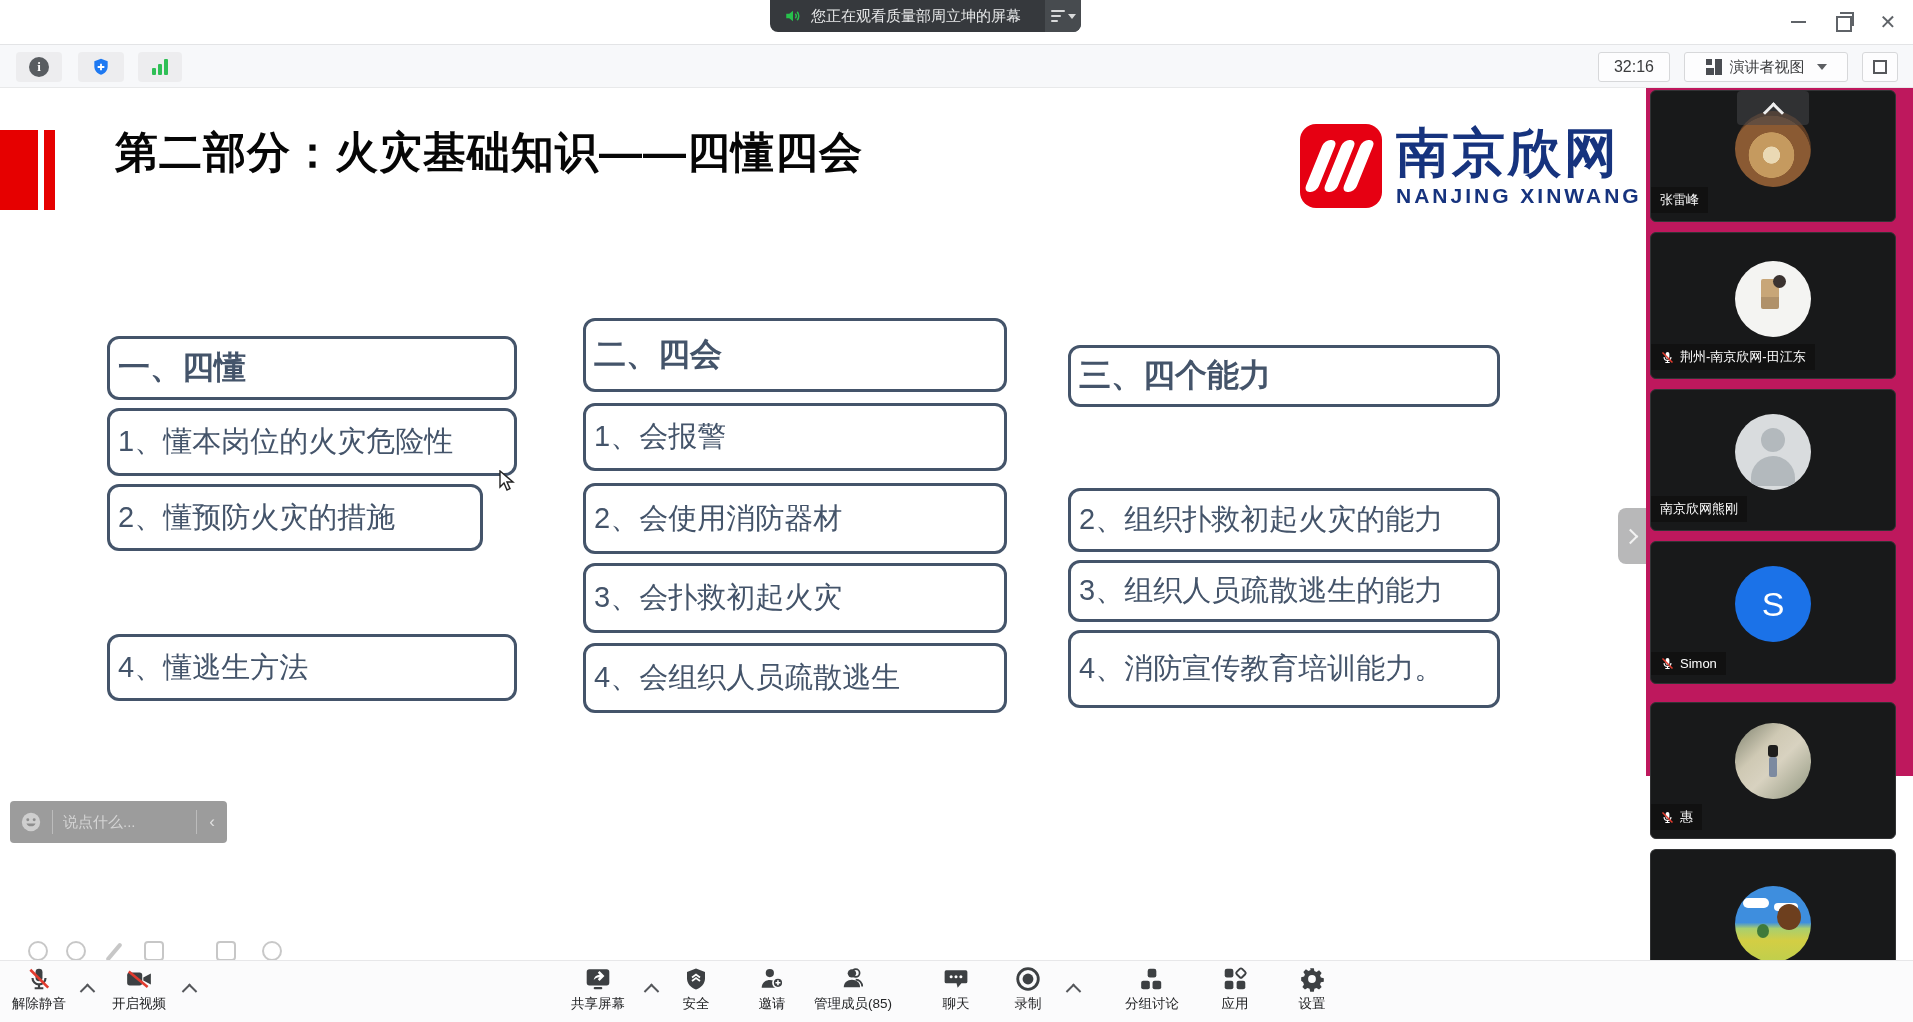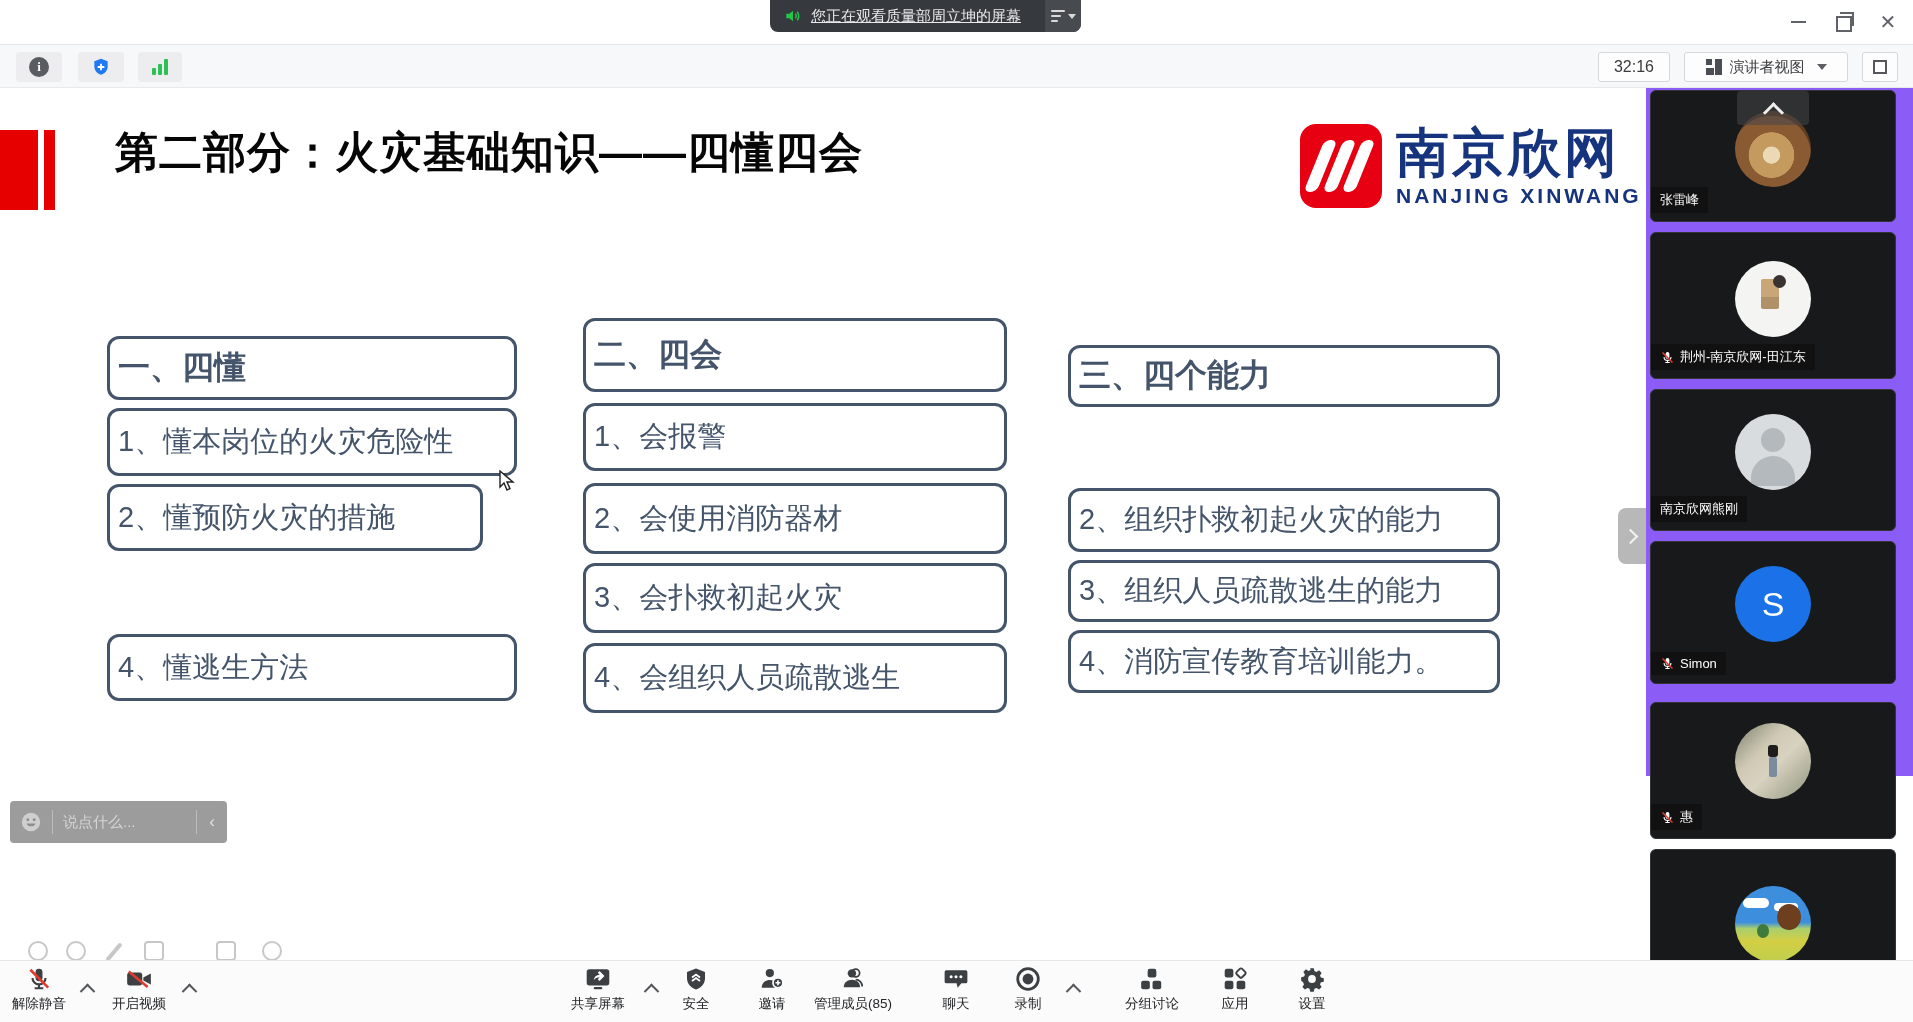--- a/index.html
+++ b/index.html
@@ -2,21 +2,21 @@
 <html><head>
 <meta charset="utf-8">
 <style>
   html,body{margin:0;padding:0;background:#dfe1e4;font-family:"Liberation Sans","DejaVu Sans",sans-serif;}
   .app{position:relative;width:1913px;height:1022px;background:#fff;overflow:hidden;}
 
   
   .titlebar{position:absolute;left:0;top:0;width:1913px;height:44px;background:#fff;}
   .watch-pill{position:absolute;left:770px;top:0;height:32px;background:#36393d;border-radius:0 0 8px 8px;
     display:flex;align-items:center;padding:0 0 0 14px;color:#e8e9ea;font-size:15px;}
-  .watch-pill .txt{margin:0 24px 0 9px;white-space:nowrap;text-decoration:underline;}
+  .watch-pill .txt{margin:0 24px 0 9px;white-space:nowrap;}
   .pill-menu{width:36px;height:32px;background:#474b4f;border-radius:0 0 8px 0;display:flex;align-items:center;justify-content:center;gap:3px;}
   .pill-lines{display:flex;flex-direction:column;gap:3px;}
   .pill-lines i{display:block;height:2px;background:#d9dadb;border-radius:1px;}
   .pill-lines i:nth-child(1){width:14px}.pill-lines i:nth-child(2){width:10px}.pill-lines i:nth-child(3){width:7px}
   .pill-caret{width:0;height:0;border-left:4px solid transparent;border-right:4px solid transparent;border-top:5px solid #d9dadb;}
   .winctl{position:absolute;top:0;height:44px;width:44px;display:flex;align-items:center;justify-content:center;color:#5f6368;}
   .wc-min{left:1776px}.wc-res{left:1822px}.wc-close{left:1866px}
   .wc-min i{display:block;width:15px;height:2px;background:#5f6368;}
   .restore-ic{position:relative;width:12px;height:12px;border:2px solid #5f6368;background:#fff;margin:3px 0 0 0;}
   .restore-ic::before{content:"";position:absolute;left:2px;top:-6px;width:12px;height:12px;border:2px solid #5f6368;border-bottom:none;border-left:none;}
@@ -70,21 +70,21 @@
 
   
   .faded{position:absolute;top:853px;left:0;height:22px;opacity:.32;}
   .faded i{position:absolute;top:0;width:20px;height:20px;border:2px solid #555;border-radius:50%;box-sizing:border-box;}
   .faded i.sq{border-radius:4px;}
   .faded i.pen{border:none;width:4px;height:22px;background:#555;transform:rotate(40deg);border-radius:2px;}
 
   .cursor{position:absolute;left:498px;top:382px;}
 
   
-  .sidebar{position:absolute;left:1646px;top:88px;width:267px;height:688px;background:#8b5cf6;}
+  .sidebar{position:absolute;left:1646px;top:88px;width:267px;height:688px;background:#be185d;}
   .tile{position:absolute;left:4px;width:246px;background:#18191a;border:1px solid #323335;border-radius:6px;box-sizing:border-box;overflow:hidden;}
   .avatar{position:absolute;left:50%;transform:translateX(-50%);width:76px;height:76px;border-radius:50%;overflow:hidden;}
   .av-coffee{background:radial-gradient(circle at 48% 58%, #ead9b4 0 14%, #c59a5f 15% 38%, #8a5a33 39% 66%, #5d3c24 67%);}
   .av-cartoon{background:#f4f4f2;}
   .av-cartoon::before{content:"";position:absolute;left:26px;top:18px;width:18px;height:30px;background:linear-gradient(180deg,#c8a678 0 60%,#b0916a 60%);border-radius:2px;}
   .av-cartoon::after{content:"";position:absolute;left:38px;top:14px;width:13px;height:13px;border-radius:50%;background:#3a3230;}
   .av-sil{background:#d9dcde;}
   .av-sil::before{content:"";position:absolute;left:50%;top:14px;transform:translateX(-50%);width:24px;height:24px;border-radius:50%;background:#b3b9bd;}
   .av-sil::after{content:"";position:absolute;left:50%;top:42px;transform:translateX(-50%);width:44px;height:30px;border-radius:22px 22px 0 0;background:#b3b9bd;}
   .av-letter{background:#1b72e8;display:flex;align-items:center;justify-content:center;color:#fff;font-size:34px;}
@@ -207,21 +207,21 @@
 
     <div class="sbox head" style="left:583px;top:230px;width:424px;height:74px;">二、四会</div>
     <div class="sbox item" style="left:583px;top:315px;width:424px;height:68px;">1、会报警</div>
     <div class="sbox item" style="left:583px;top:395px;width:424px;height:71px;">2、会使用消防器材</div>
     <div class="sbox item" style="left:583px;top:475px;width:424px;height:70px;">3、会扑救初起火灾</div>
     <div class="sbox item" style="left:583px;top:555px;width:424px;height:70px;">4、会组织人员疏散逃生</div>
 
     <div class="sbox head" style="left:1068px;top:257px;width:432px;height:62px;">三、四个能力</div>
     <div class="sbox item" style="left:1068px;top:400px;width:432px;height:64px;">2、组织扑救初起火灾的能力</div>
     <div class="sbox item" style="left:1068px;top:472px;width:432px;height:62px;">3、组织人员疏散逃生的能力</div>
-    <div class="sbox item" style="left:1068px;top:542px;width:432px;height:63px;">4、消防宣传教育培训能力。</div>
+    <div class="sbox item" style="left:1068px;top:542px;width:432px;height:78px;">4、消防宣传教育培训能力。</div>
 
     <svg class="cursor" width="20" height="22" viewBox="0 0 20 22">
       <path d="M2 1l0 16 4-4 3 7 3-1.4-3-6.6 6 0z" fill="#fff" stroke="#222" stroke-width="1.4"></path>
     </svg>
 
     <div class="chatbar">
       <svg class="chat-smile" viewBox="0 0 24 24">
         <circle cx="12" cy="12" r="10" fill="#cfcfcf"></circle>
         <circle cx="8.5" cy="9.5" r="1.6" fill="#8e8e8e"></circle>
         <circle cx="15.5" cy="9.5" r="1.6" fill="#8e8e8e"></circle>

